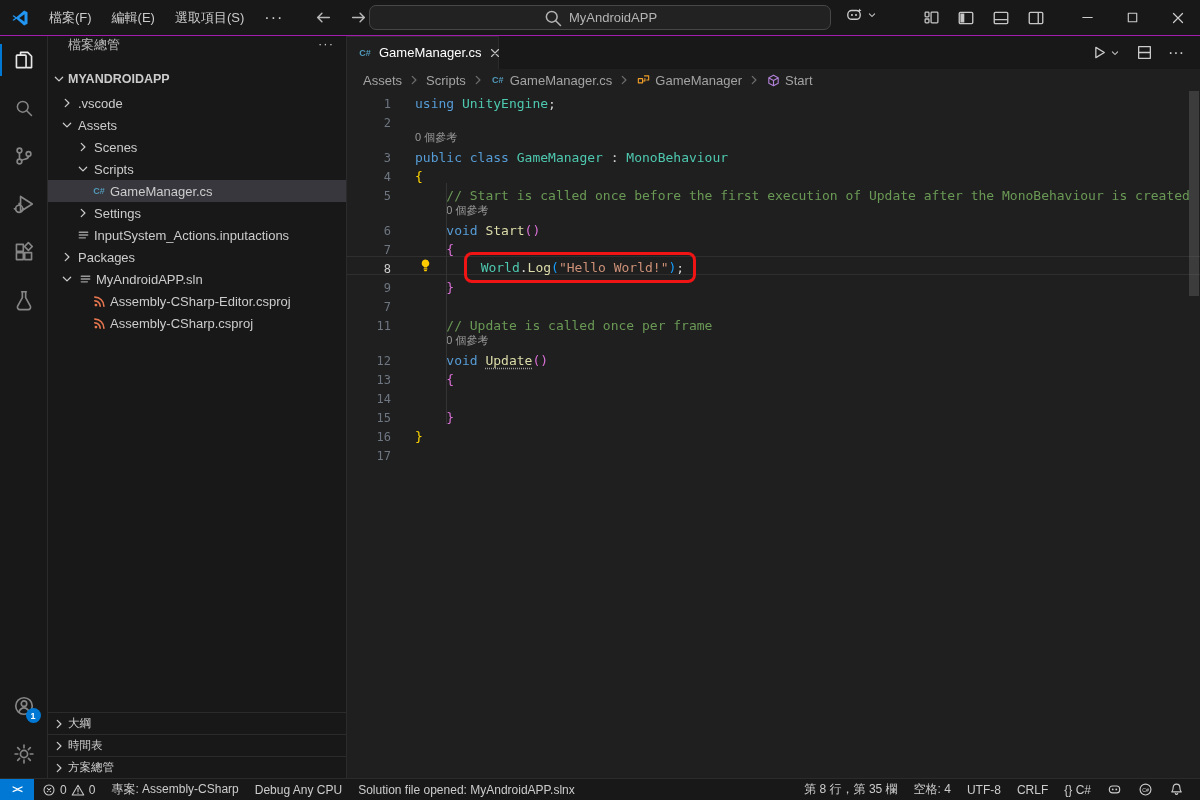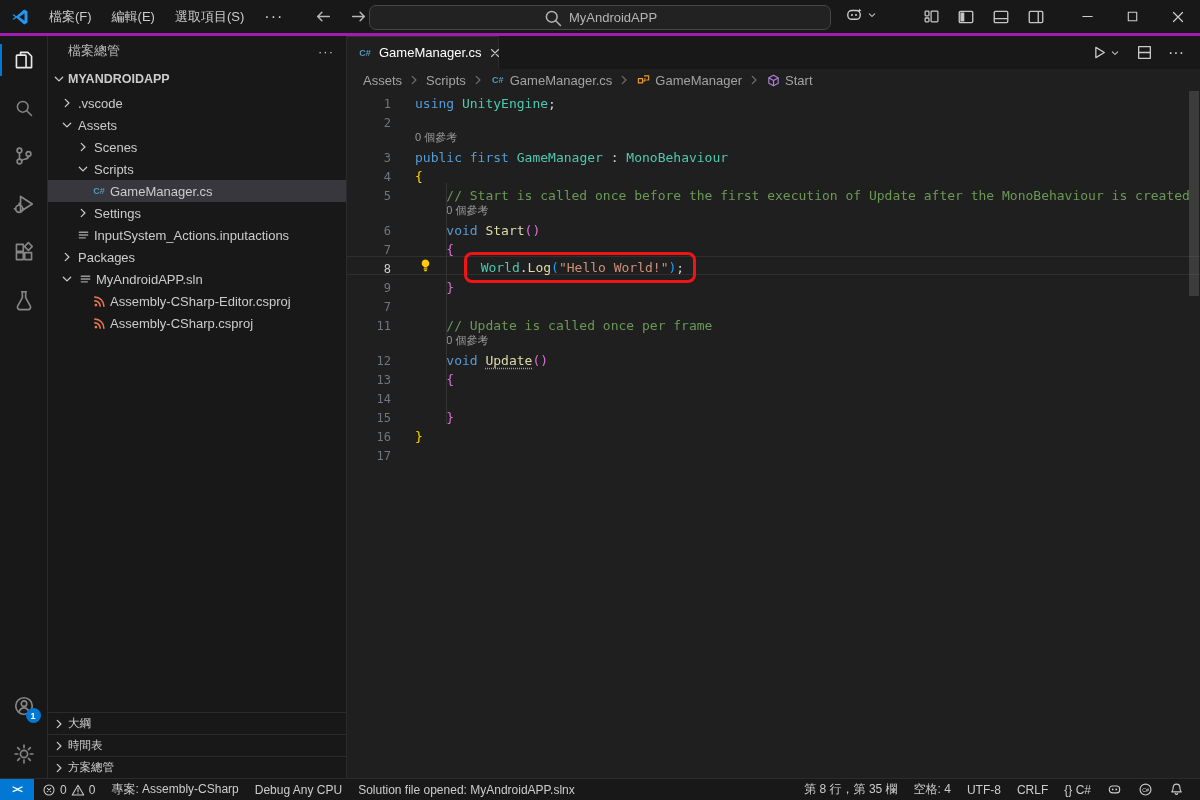--- a/index.html
+++ b/index.html
@@ -2,21 +2,21 @@
 <html><head>
 <meta charset="utf-8">
 <style>
   * { margin:0; padding:0; box-sizing:border-box; }
   html,body { width:1200px; height:800px; overflow:hidden; background:#1f1f1f;
     font-family:"Liberation Sans","DejaVu Sans",sans-serif; color:#cccccc; }
   svg { display:block; }
   .ic { display:inline-flex; align-items:center; justify-content:center; }
 
   
-  .titlebar { height:36px; background:#181818; border-bottom:3px solid #a21caf;
+  .titlebar { height:36px; background:#181818; border-bottom:1px solid #a21caf;
     display:flex; align-items:center; position:relative;text-align:center; }
   .logo { width:18px; height:18px; margin:0 10px 0 11px; }
   .menu-item { font-size:13px; color:#cccccc; padding:0 10px; height:100%;
     display:flex; align-items:center; cursor:default; }
   .menu-more { padding:0 10px; color:#cccccc; letter-spacing:1px; }
   .nav-arrows { display:flex; gap:18px; margin-left:22px; color:#b8b8b8; }
   .cmd-center { position:absolute; left:50%; top:5px; transform:translateX(-50%);
     width:462px; height:25px; background:#222222; border:1px solid #474747;
     border-radius:7px; display:flex; align-items:center; justify-content:center;
     gap:6px; color:#b4b4b4; font-size:13px; }
@@ -38,21 +38,21 @@
   .ab-item.active::before { content:""; position:absolute; left:0; top:8px; bottom:8px;
     width:2px; background:#0078d4; }
   .ab-bottom { margin-top:auto; display:flex; flex-direction:column; align-items:center; }
   .badge { position:absolute; right:7px; bottom:7px; min-width:15px; height:15px;
     background:#0078d4; color:#fff; border-radius:50%; font-size:9px; font-weight:bold;
     display:flex; align-items:center; justify-content:center; }
 
   
   .sidebar { width:299px; background:#181818; border-right:1px solid #2b2b2b;
     display:flex; flex-direction:column; font-size:13px; }
-  .sb-header { height:30px; display:flex; align-items:center; padding:0 12px 0 20px;
+  .sb-header { height:30px; display:flex; padding:0 12px 0 20px;
     color:#bbbbbb; }
   .sb-header .dots { margin-left:auto; letter-spacing:1px; color:#cccccc; }
   .sb-root { height:26px; display:flex; align-items:center; padding-left:4px;
     font-weight:bold; color:#cccccc; font-size:12.5px; }
   .sb-root .ic { margin-right:2px; }
   .tree-row { height:22px; display:flex; align-items:center; color:#cccccc; cursor:default; }
   .tree-row.selected { background:#37373d; }
   .tree-row .chev { width:18px; color:#cccccc; flex:none; }
   .tree-row .ficon { width:18px; flex:none; }
   .tree-row .lbl { margin-left:2px; white-space:nowrap; }
@@ -528,21 +528,21 @@
             </svg>
           </span>
           <span>Start</span>
         </span>
       </div>
     <div class="code" id="code-area">
       <div id="code-lines">
           <div class="cline"><span class="lnum">1</span><span class="tk-kw">using</span><span class="tk-pl"> </span><span class="tk-ty">UnityEngine</span><span class="tk-pl">;</span></div>
           <div class="cline"><span class="lnum">2</span></div>
           <div class="codelens" style="padding-left: 68px;">0 個參考</div>
-          <div class="cline"><span class="lnum">3</span><span class="tk-kw">public</span><span class="tk-pl"> </span><span class="tk-kw">first</span><span class="tk-pl"> </span><span class="tk-ty">GameManager</span><span class="tk-pl"> : </span><span class="tk-ty">MonoBehaviour</span></div>
+          <div class="cline"><span class="lnum">3</span><span class="tk-kw">public</span><span class="tk-pl"> </span><span class="tk-kw">class</span><span class="tk-pl"> </span><span class="tk-ty">GameManager</span><span class="tk-pl"> : </span><span class="tk-ty">MonoBehaviour</span></div>
           <div class="cline"><span class="lnum">4</span><span class="tk-b1">{</span></div>
           <div class="cline"><span class="lnum">5</span><span class="tk-pl">    </span><span class="tk-co">// Start is called once before the first execution of Update after the MonoBehaviour is created</span></div>
           <div class="codelens" style="padding-left: 99.32px;">0 個參考</div>
           <div class="cline"><span class="lnum">6</span><span class="tk-pl">    </span><span class="tk-kw">void</span><span class="tk-pl"> </span><span class="tk-fn">Start</span><span class="tk-b2">()</span></div>
           <div class="cline"><span class="lnum">7</span><span class="tk-pl">    </span><span class="tk-b2">{</span></div>
           <div class="cline current"><span class="lnum">8</span><span class="ic bulb"><svg width="15" height="15" viewBox="0 0 16 16">
                 <path fill="#ffcc00" d="M8 1.6a4 4 0 0 1 2.1 7.4c-.4.3-.6.7-.6 1.1H6.5c0-.4-.2-.8-.6-1.1A4 4 0 0 1 8 1.6z"></path>
                 <path stroke="#ffcc00" stroke-width="1.2" stroke-linecap="round" d="M6.5 11.6h3M7 13.4h2"></path>
               </svg></span><span class="tk-pl">        </span><span class="redbox"><span class="tk-ty">World</span><span class="tk-pl">.</span><span class="tk-fn">Log</span><span class="tk-b3">(</span><span class="tk-st">"Hello World!"</span><span class="tk-b3">)</span><span class="tk-pl">;</span></span></div>
           <div class="cline"><span class="lnum">9</span><span class="tk-pl">    </span><span class="tk-b2">}</span></div>

